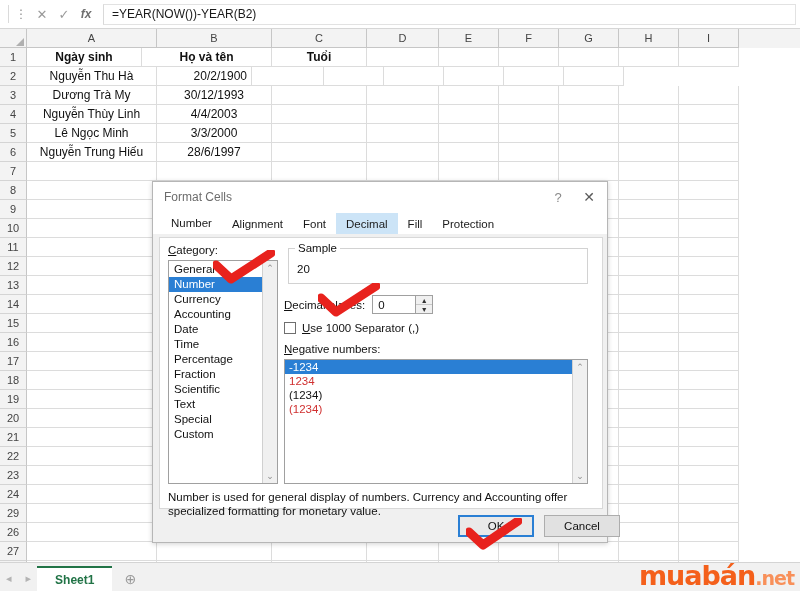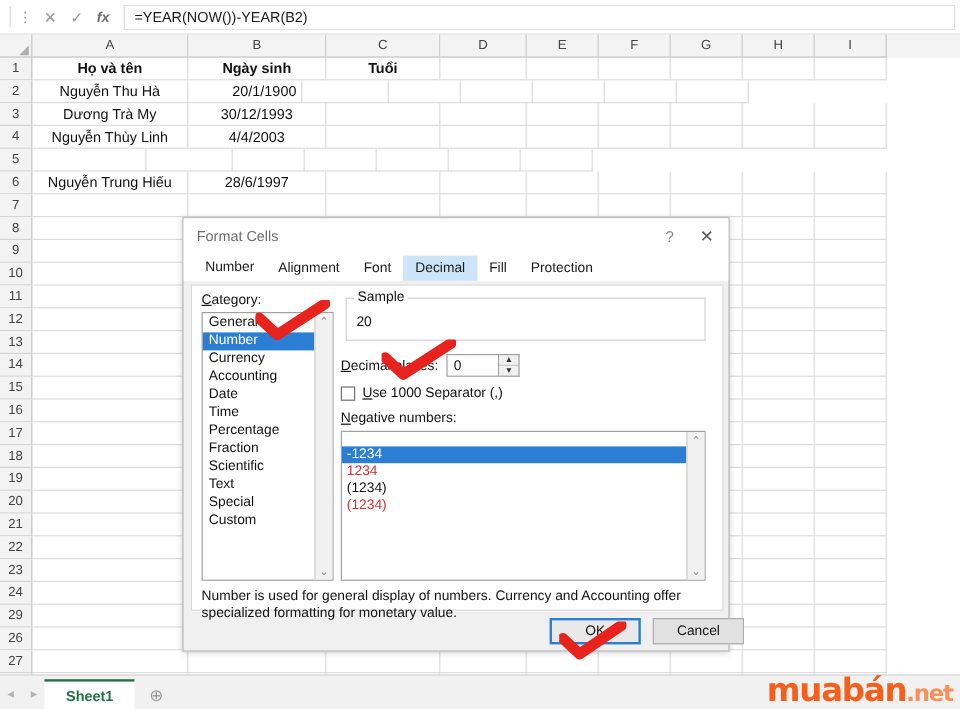--- a/index.html
+++ b/index.html
@@ -170,21 +170,21 @@
 
   .sep-row { position: absolute; left: 124px; top: 84px; display: flex; align-items: center; }
   .chk {
     width: 12px; height: 12px; border: 1px solid #6f6f6f; background: #fff; margin-right: 6px;
   }
   .neg-label { position: absolute; left: 124px; top: 105px; }
   .neg-list {
     position: absolute; left: 124px; top: 121px; width: 304px; height: 125px;
     border: 1px solid #a0a0a0; background: #fff; display: flex;
   }
-  .neg-items { flex: 1; padding-top: 12px; }
+  .neg-items { flex: 1; padding-top: 0px; }
   .neg-item { height: 14px; line-height: 14px; font-size: 11.5px; color: #111; padding-left: 4px; }
   .neg-item.sel { background: #2a7fd4; color: #fff; }
   .neg-item.red { color: #d03030; }
 
   .dlg-desc {
     position: absolute; left: 8px; top: 252px; width: 424px;
     font-size: 11.5px; color: #111; line-height: 14px;
   }
 
   .dlg-footer { position: absolute; left: 0; top: 329px; width: 456px; height: 33px; }
@@ -258,33 +258,33 @@
           <div class="row-head">23</div>
           <div class="row-head">24</div>
           <div class="row-head">29</div>
           <div class="row-head">26</div>
           <div class="row-head">27</div>
           <div class="row-head">28</div>
           <div class="row-head">29</div>
         </div>
       <div class="cells-area" id="cells-area">
           <div class="grid-row">
+            <div class="cell bold ctr" style="width: 115px;">Ngày sinh</div>
             <div class="cell bold ctr" style="width: 130px;">Họ và tên</div>
-            <div class="cell bold ctr" style="width: 115px;">Ngày sinh</div>
             <div class="cell bold ctr" style="width: 95px;">Tuổi</div>
             <div class="cell" style="width: 72px;"></div>
             <div class="cell" style="width: 60px;"></div>
             <div class="cell" style="width: 60px;"></div>
             <div class="cell" style="width: 60px;"></div>
             <div class="cell" style="width: 60px;"></div>
             <div class="cell" style="width: 60px;"></div>
           </div>
           <div class="grid-row">
             <div class="cell ctr" style="width: 130px;">Nguyễn Thu Hà</div>
-            <div class="cell rgt" style="width: 95px;">20/1/1900</div>
+            <div class="cell rgt" style="width: 95px;">20/2/1900</div>
             <div class="cell" style="width: 72px;"></div>
             <div class="cell" style="width: 60px;"></div>
             <div class="cell" style="width: 60px;"></div>
             <div class="cell" style="width: 60px;"></div>
             <div class="cell" style="width: 60px;"></div>
             <div class="cell" style="width: 60px;"></div>
           </div>
           <div class="grid-row">
             <div class="cell ctr" style="width: 130px;">Dương Trà My</div>
             <div class="cell ctr" style="width: 115px;">30/12/1993</div>
@@ -301,20 +301,22 @@
             <div class="cell ctr" style="width: 115px;">4/4/2003</div>
             <div class="cell rgt" style="width: 95px;"></div>
             <div class="cell" style="width: 72px;"></div>
             <div class="cell" style="width: 60px;"></div>
             <div class="cell" style="width: 60px;"></div>
             <div class="cell" style="width: 60px;"></div>
             <div class="cell" style="width: 60px;"></div>
             <div class="cell" style="width: 60px;"></div>
           </div>
           <div class="grid-row">
+            <div class="cell ctr" style="width: 130px;">Lê Ngọc Minh</div>
+            <div class="cell ctr" style="width: 115px;">3/3/2000</div>
             <div class="cell rgt" style="width: 95px;"></div>
             <div class="cell" style="width: 72px;"></div>
             <div class="cell" style="width: 60px;"></div>
             <div class="cell" style="width: 60px;"></div>
             <div class="cell" style="width: 60px;"></div>
             <div class="cell" style="width: 60px;"></div>
             <div class="cell" style="width: 60px;"></div>
           </div>
           <div class="grid-row">
             <div class="cell ctr" style="width: 130px;">Nguyễn Trung Hiếu</div>

